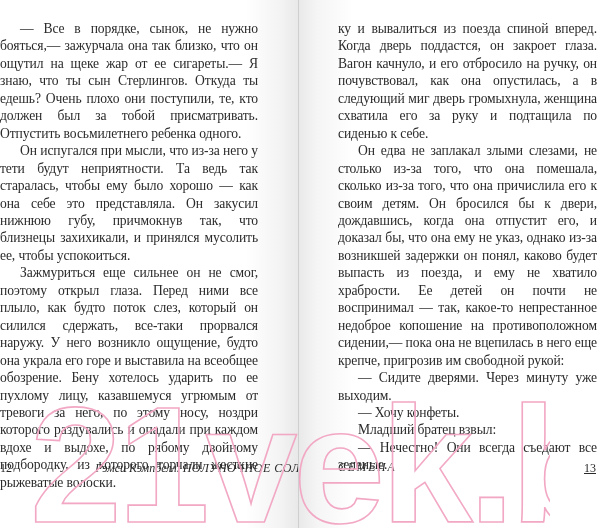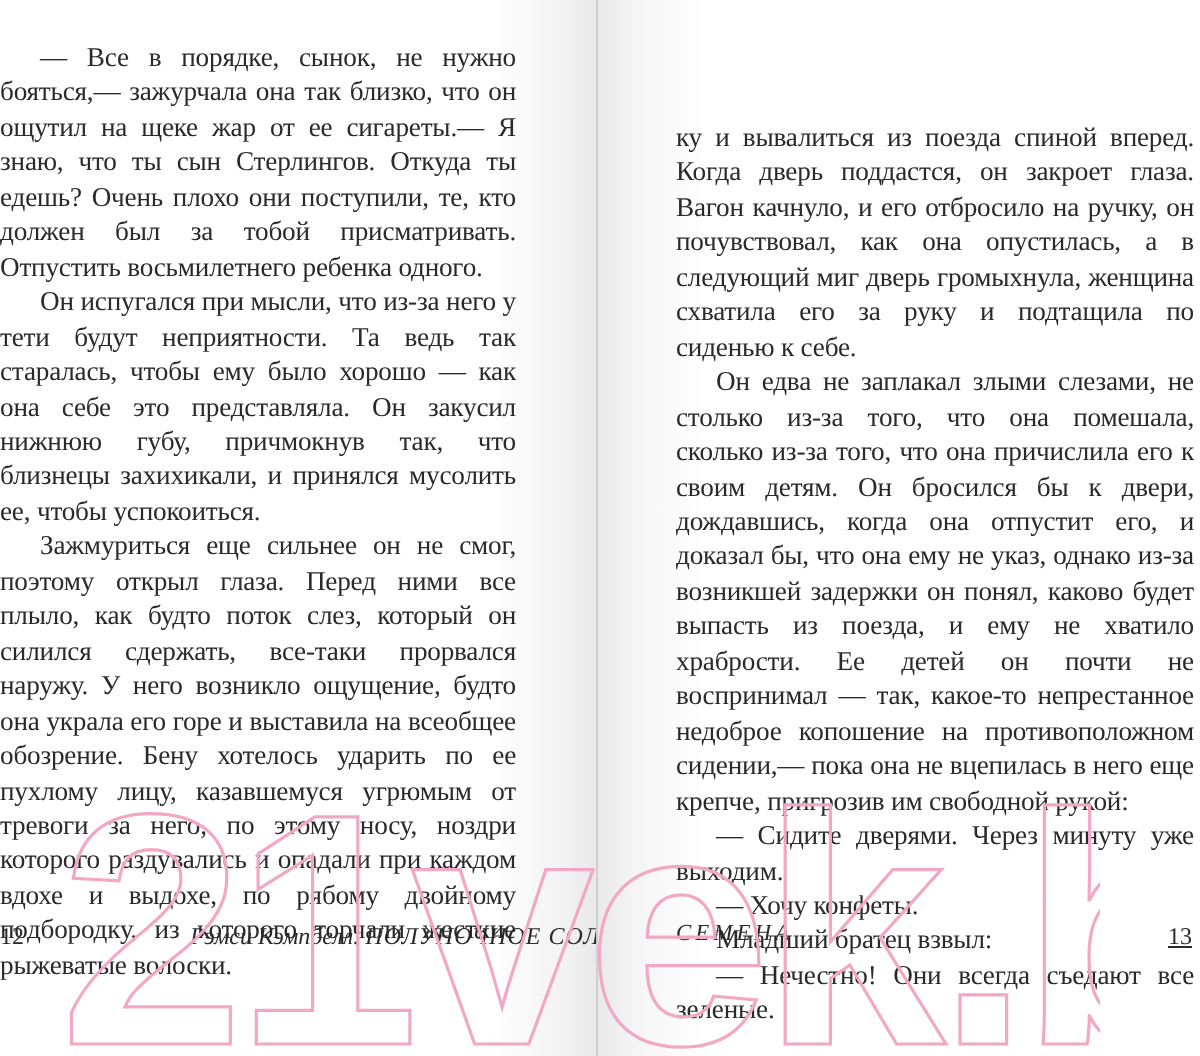--- a/index.html
+++ b/index.html
@@ -7,21 +7,21 @@
          font-family:"Liberation Serif", "DejaVu Serif", serif; color:#2a2a2a; }
   .spread { position:absolute; inset:0; display:flex; }
   .page { position:relative; height:528px; }
   .page-left { width:299px; background:linear-gradient(to right,#ffffff 0%,#ffffff 82%,#f3f3f3 94%,#e8e8e8 100%); }
   .page-right { width:301px; background:linear-gradient(to right,#e9e9e9 0%,#f5f5f5 6%,#ffffff 18%,#ffffff 100%); }
   .gutter { position:absolute; left:298px; top:0; width:1px; height:528px; background:#cfcfcf; }
   .text { position:absolute; top:20px; font-size:13.6px; line-height:17.45px; text-align:justify; letter-spacing:-0.1px; }
   .page-left .text { left:0px; width:258px; }
   .page-right .text { left:39px; width:259px; }
   .text p { margin:0; text-indent:20px; }
-  .text p.noindent { text-indent:0;margin-top:40px; }
+  .text p.noindent { text-indent:0; }
   .footer { position:absolute; top:461px; font-size:12px; }
   .page-left .folio { left:0px; }
   .page-left .running { left:95px; width:163px; text-align:right; font-style:italic; white-space:nowrap; }
   .running .caps { letter-spacing:0.5px; }
   .page-right .running { left:39px; font-style:italic; letter-spacing:2px; font-size:11.5px; }
   .page-right .folio { right:4px;text-decoration:underline; }
   .watermark { position:absolute; left:30px; top:398px; width:520px; height:130px; pointer-events:none; }
   .watermark text { font-family:"Liberation Sans","DejaVu Sans",sans-serif; font-weight:bold; font-size:165px;
                     fill:none; stroke:#f2a8c4; stroke-width:1.6; letter-spacing:-4px; }
 </style>

